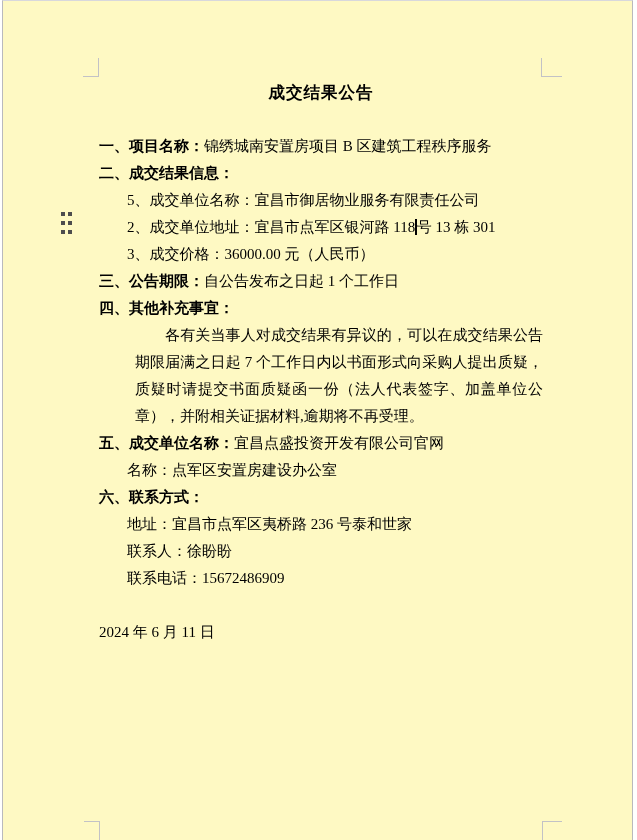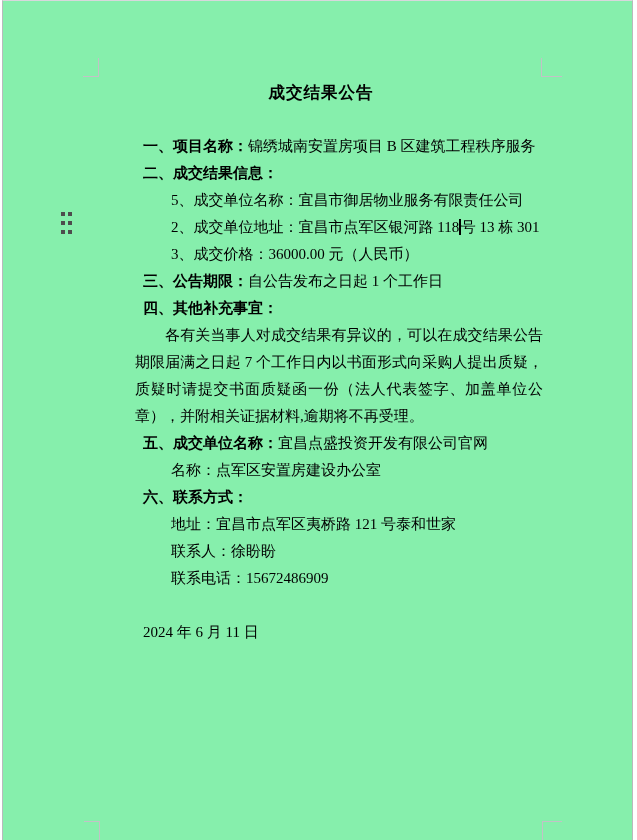--- a/index.html
+++ b/index.html
@@ -3,21 +3,21 @@
 <meta charset="utf-8">
 <style>
   html,body{margin:0;padding:0;}
   body{
     width:637px;height:840px;position:relative;background:#ffffff;
     font-family:"Liberation Serif","DejaVu Serif",serif;color:#000;
     overflow:hidden;
   }
   .page{
     position:absolute;left:2px;top:0;width:631px;height:840px;
-    box-sizing:border-box;background:#86efac;
+    box-sizing:border-box;background:#fef9c3;
     border-left:1px solid #b9b9bd;border-right:1px solid #b9b9bd;border-top:1px solid #d8d8dc;
   }
   
   .crop{position:absolute;}
   .crop-tl{left:80px;top:57px;width:15px;height:18px;border-right:1px solid #c2c2c6;border-bottom:1px solid #c2c2c6;}
   .crop-tr{left:538px;top:57px;width:20px;height:18px;border-left:1px solid #c2c2c6;border-bottom:1px solid #c2c2c6;}
   .crop-bl{left:81px;top:820px;width:15px;height:20px;border-right:1px solid #c2c2c6;border-top:1px solid #c2c2c6;}
   .crop-br{left:539px;top:820px;width:19px;height:20px;border-left:1px solid #c2c2c6;border-top:1px solid #c2c2c6;}
   
   .drag-handle{
@@ -28,21 +28,21 @@
   .drag-handle i{display:block;background:#4d4d4d;}
   
   .content{
     position:absolute;left:96px;top:78px;width:444px;
     font-size:15px;line-height:27px;
   }
   .doc-title{
     text-align:center;font-weight:700;font-size:16.5px;
     line-height:27px;margin:0 0 27px 0;letter-spacing:1px;
   }
-  .line{text-align:justify;margin-left:44px;}
+  .line{text-align:justify;}
   .label{font-weight:700;}
   .sub{padding-left:28px;}
   .para{text-indent:30px;text-align:justify;margin-left:36px;}
   .caret{
     display:inline-block;width:1.5px;height:16px;background:#000;
     vertical-align:-3px;
   }
   .date-line{margin-top:27px;}
 </style>
 </head>
@@ -82,20 +82,20 @@
 
     <div class="line"><span class="label">四、其他补充事宜：</span></div>
 
     <div class="para">各有关当事人对成交结果有异议的，可以在成交结果公告期限届满之日起 7 个工作日内以书面形式向采购人提出质疑，质疑时请提交书面质疑函一份（法人代表签字、加盖单位公章），并附相关证据材料,逾期将不再受理。</div>
 
     <div class="line"><span class="label">五、成交单位名称：</span><span>宜昌点盛投资开发有限公司官网</span></div>
 
     <div class="line sub">名称：点军区安置房建设办公室</div>
 
     <div class="line"><span class="label">六、联系方式：</span></div>
-    <div class="line sub">地址：宜昌市点军区夷桥路 121 号泰和世家</div>
+    <div class="line sub">地址：宜昌市点军区夷桥路 236 号泰和世家</div>
     <div class="line sub">联系人：徐盼盼</div>
     <div class="line sub">联系电话：15672486909</div>
 
     <div class="line date-line">2024 年 6 月 11 日</div>
 
   </div>
 </div>
 
 </body></html>

